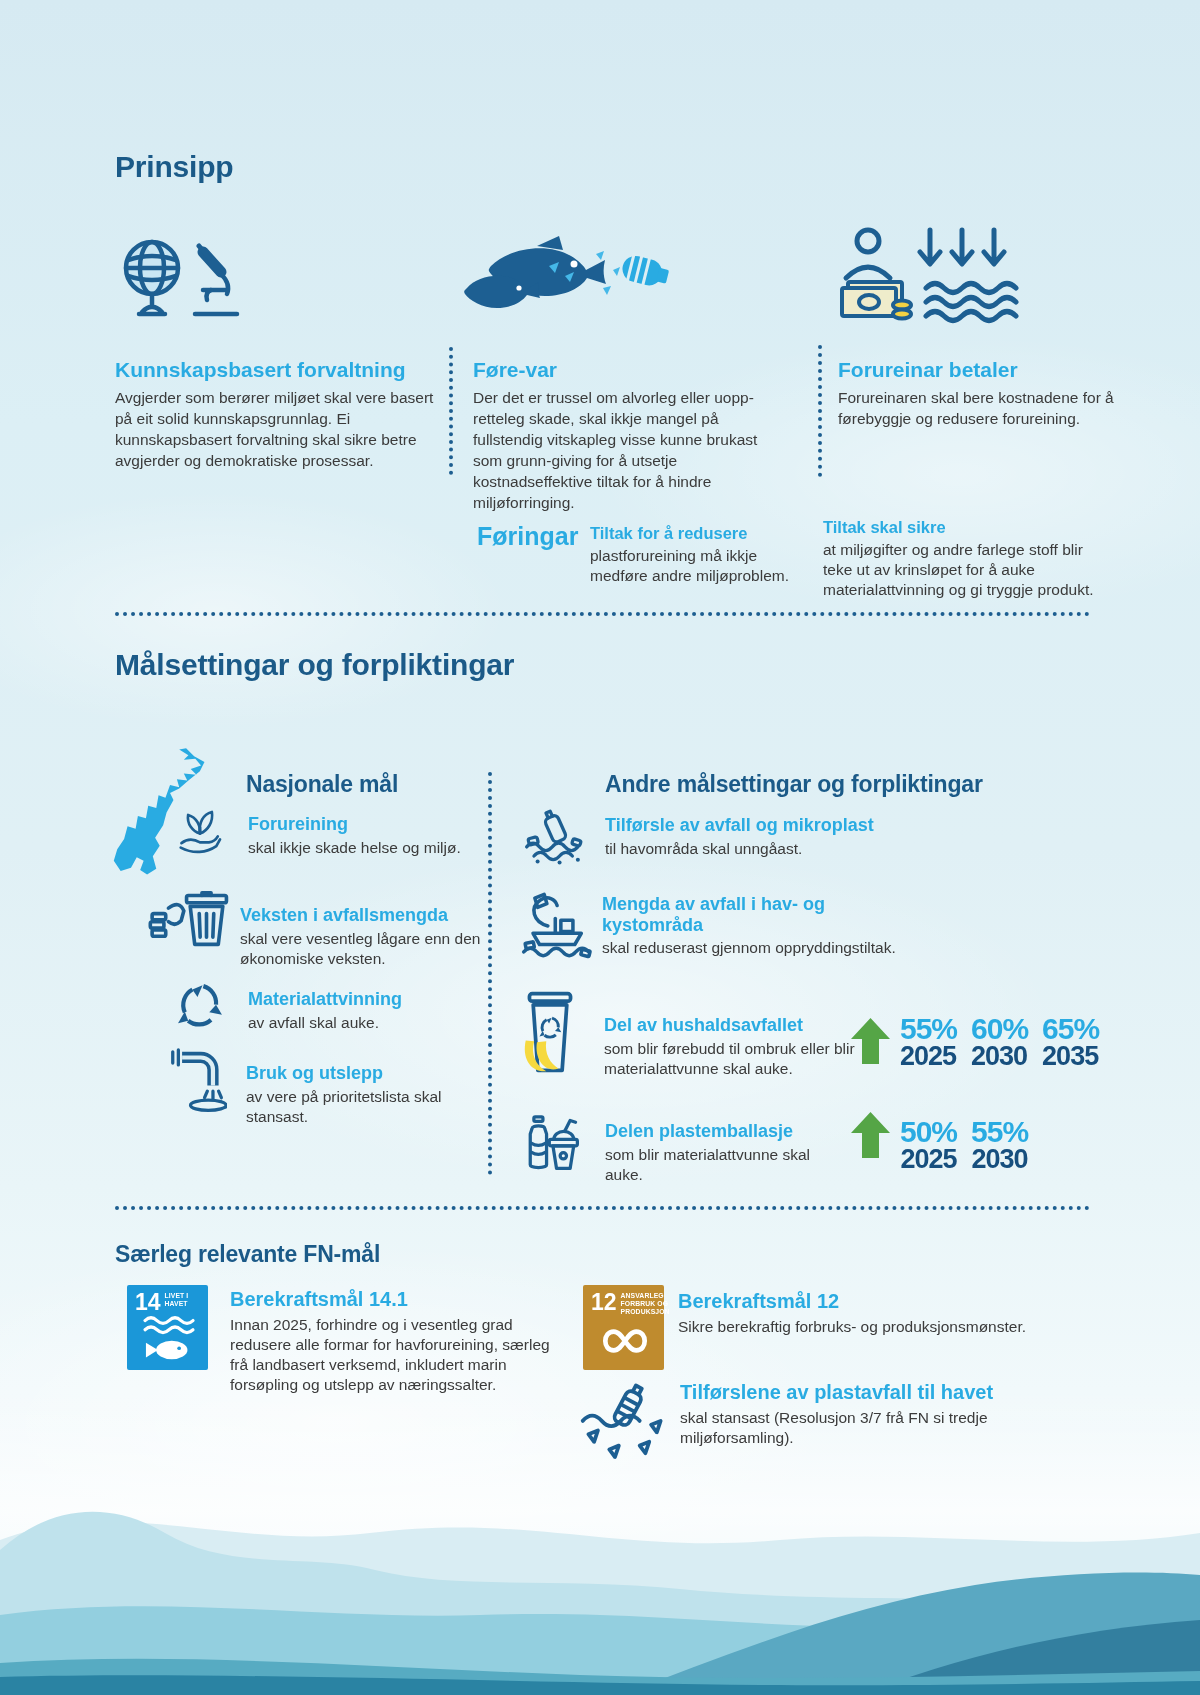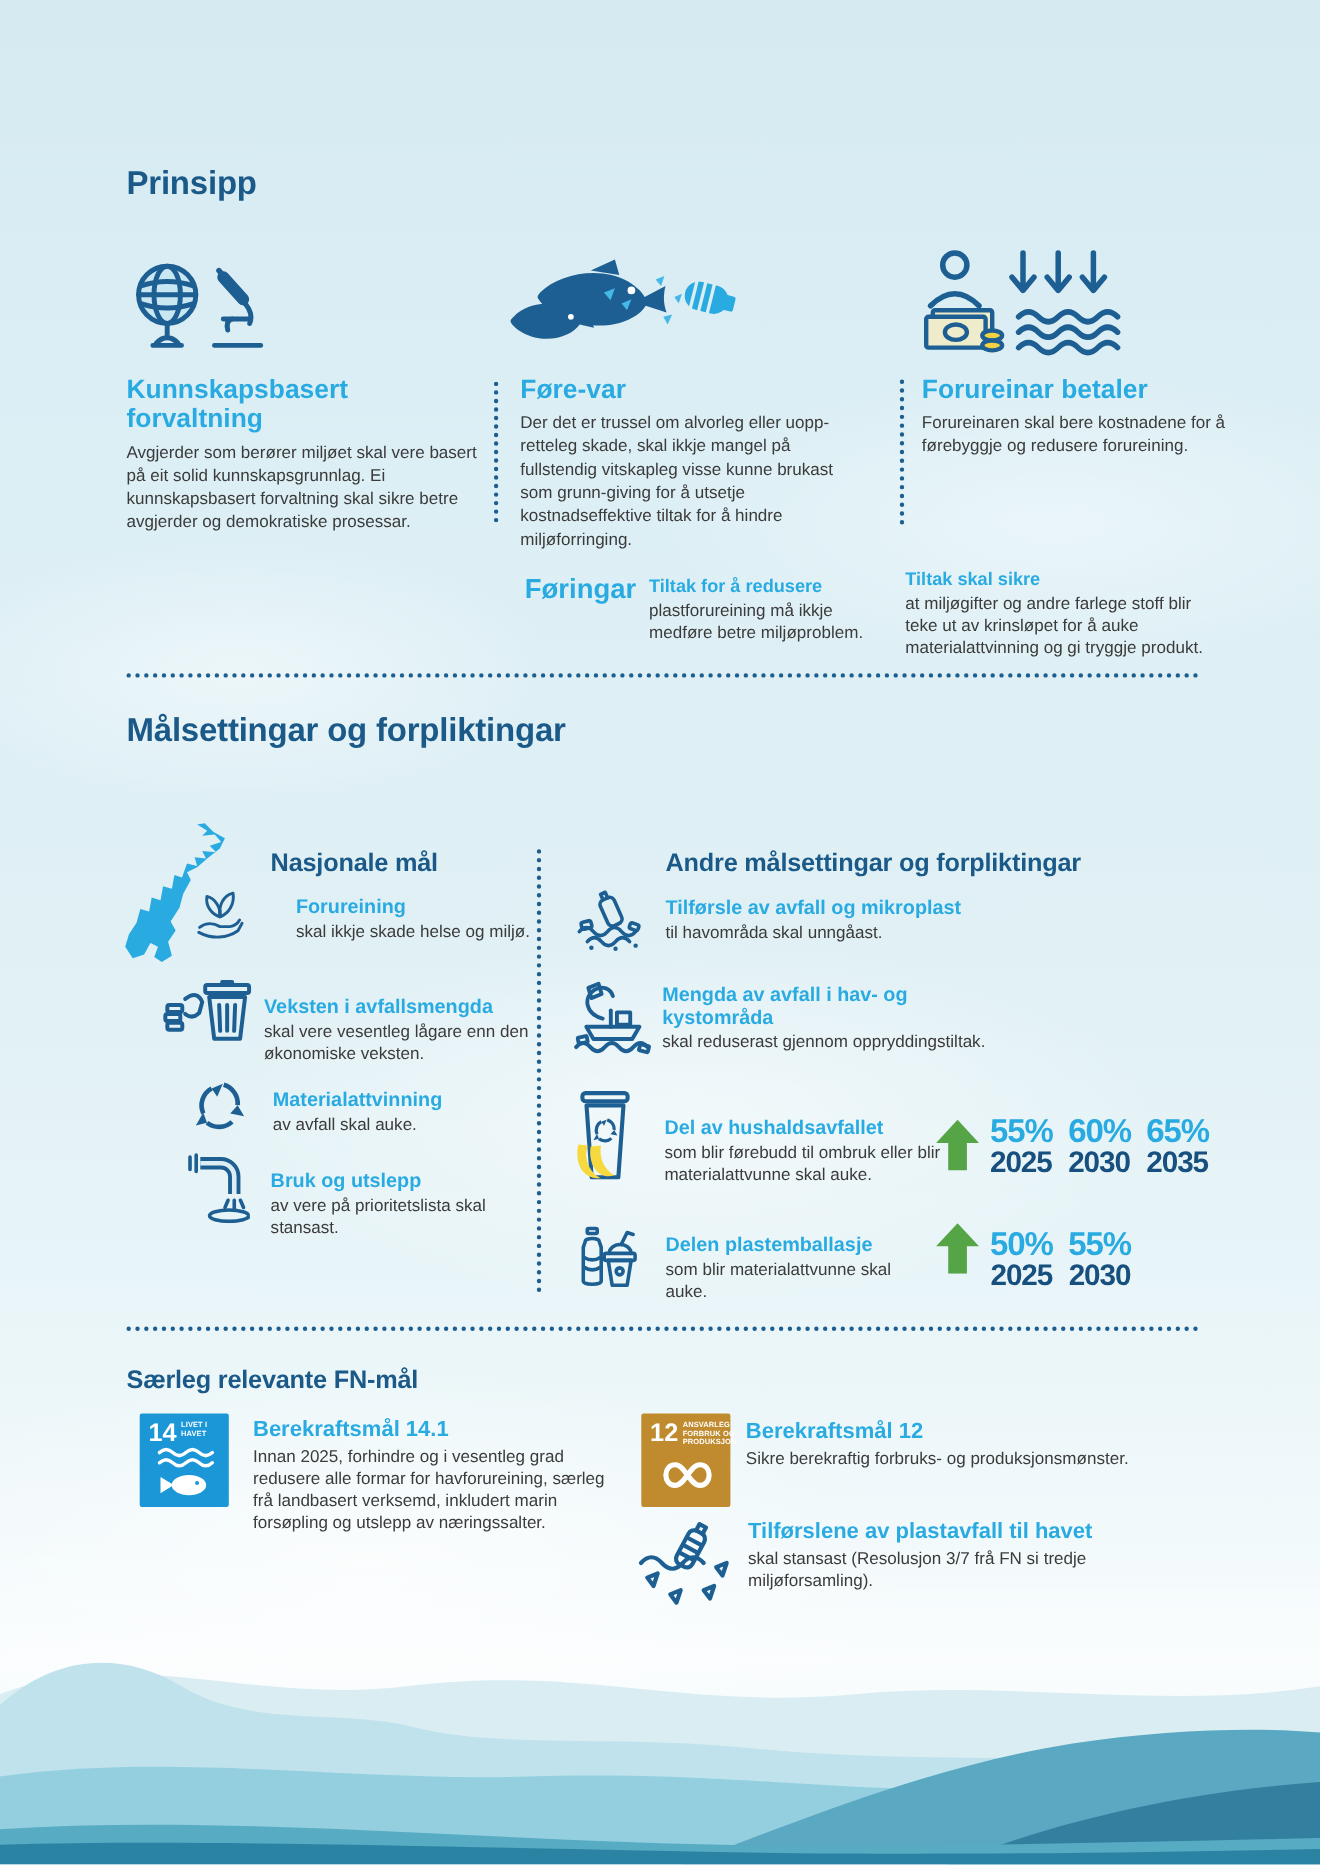--- a/index.html
+++ b/index.html
@@ -8,21 +8,21 @@
         background:linear-gradient(180deg,#d6eaf2 0%,#dceff5 25%,#e0f0f5 50%,#e9f5f8 70%,#f1f9fb 82%,#eef7fa 100%);}
   .page::before{content:"";position:absolute;inset:0;pointer-events:none;
         background:
         radial-gradient(420px 170px at 18% 36%, rgba(255,255,255,.45), rgba(255,255,255,0) 70%),
         radial-gradient(520px 200px at 80% 28%, rgba(255,255,255,.4), rgba(255,255,255,0) 70%),
         radial-gradient(620px 240px at 52% 60%, rgba(255,255,255,.5), rgba(255,255,255,0) 70%),
         radial-gradient(720px 260px at 28% 84%, rgba(255,255,255,.65), rgba(255,255,255,0) 70%);}
   .abs{position:absolute;}
   .sec-title{font-size:30px;font-weight:700;color:#1b5a88;margin:0;letter-spacing:-.2px;}
   .sub-title{font-size:23px;font-weight:700;color:#1b5a88;margin:0;letter-spacing:-.2px;}
-  .col-title{font-size:24px;font-weight:700;color:#29abe2;margin:16px 0 6px;line-height:1.1;}
+  .col-title{font-size:21px;font-weight:700;color:#29abe2;margin:32px 0 6px;line-height:1.1;}
   .col-body{font-size:15.5px;line-height:1.36;color:#3b3b3b;margin:0;}
   .icon-box{height:118px;display:flex;align-items:flex-end;}
   .lead{display:block;font-weight:700;color:#29abe2;font-size:18px;line-height:1.14;margin-bottom:3px;}
   .gbody{display:block;font-size:15.5px;color:#3b3b3b;line-height:1.3;}
   .flead{display:block;font-weight:700;color:#29abe2;font-size:16.5px;margin-bottom:2px;line-height:1.2;}
   .fbody{font-size:15.5px;color:#3b3b3b;line-height:1.3;}
   .foringar-title{font-size:25px;font-weight:700;color:#29abe2;margin:0;}
   .hdot{border-top:4px dotted #1d5e90;height:0;}
   .vdot{border-left:4px dotted #1d5e90;width:0;}
   .grow{display:flex;align-items:flex-start;}
@@ -141,21 +141,21 @@
     <h3 class="col-title">Forureinar betaler</h3>
     <p class="col-body">Forureinaren skal bere kostnadene for å førebyggje og redusere forureining.</p>
   </section>
 
   <div class="abs vdot" style="left:449px;top:347px;height:128px;"></div>
   <div class="abs vdot" style="left:818px;top:345px;height:132px;"></div>
 
   <h2 class="abs foringar-title" style="left:477px;top:522px;">Føringar</h2>
   <div class="abs" style="left:590px;top:524px;width:218px;">
     <span class="flead">Tiltak for å redusere</span>
-    <span class="fbody">plastforureining må ikkje medføre betre miljøproblem.</span>
+    <span class="fbody">plastforureining må ikkje medføre andre miljøproblem.</span>
   </div>
   <div class="abs" style="left:823px;top:518px;width:285px;">
     <span class="flead">Tiltak skal sikre</span>
     <span class="fbody">at miljøgifter og andre farlege stoff blir teke ut av krinsløpet for å auke materialattvinning og gi tryggje produkt.</span>
   </div>
 
   <div class="abs hdot" style="left:115px;top:612px;width:975px;"></div>
 
   <h1 class="abs sec-title" style="left:115px;top:648px;">Målsettingar og forpliktingar</h1>
 
@@ -171,21 +171,21 @@
       <svg width="46" height="52" viewBox="0 0 62 64">
         <g fill="none" stroke="#1d5f92" stroke-width="3.6" stroke-linecap="round" stroke-linejoin="round">
           <path d="M31 34 C29 20 35 8 47 5 C49 18 42 30 31 34 Z"></path>
           <path d="M31 34 C32 23 26 12 15 9 C13 21 21 31 31 34 Z"></path>
           <path d="M31 34 V26"></path>
           <path d="M6 47 C15 40 24 42 31 46 L43 46 Q51 45 55 38"></path>
           <path d="M5 53 C22 62 40 60 53 51 L58 42"></path>
         </g>
       </svg>
     </div>
-    <div style="margin-top:8px;width:240px;margin-left:21px;">
+    <div style="margin-top:8px;width:240px;">
       <span class="lead">Forureining</span>
       <span class="gbody">skal ikkje skade helse og miljø.</span>
     </div>
   </div>
 
   <div class="abs grow" style="left:144px;top:890px;width:360px;">
     <div class="gicon">
       <svg width="88" height="58" viewBox="0 0 96 64">
         <g fill="none" stroke="#1d5f92" stroke-width="4" stroke-linejoin="round" stroke-linecap="round">
           <rect x="4" y="26" width="15" height="7" rx="2"></rect>

